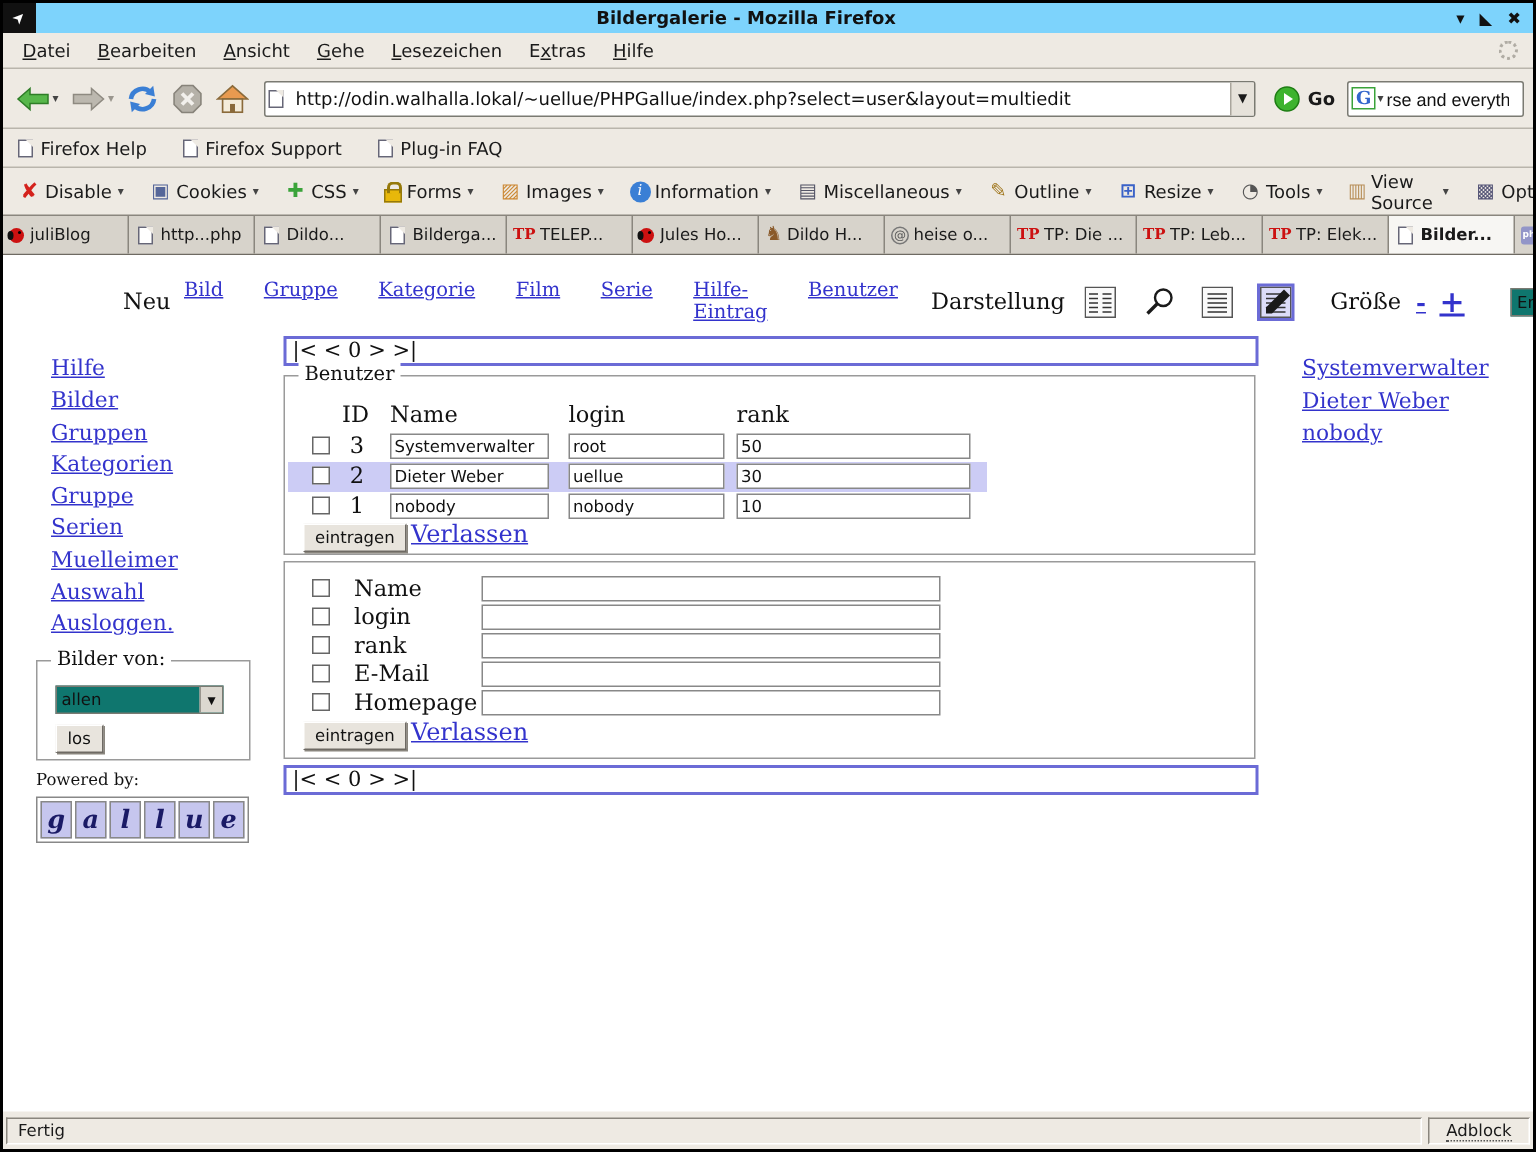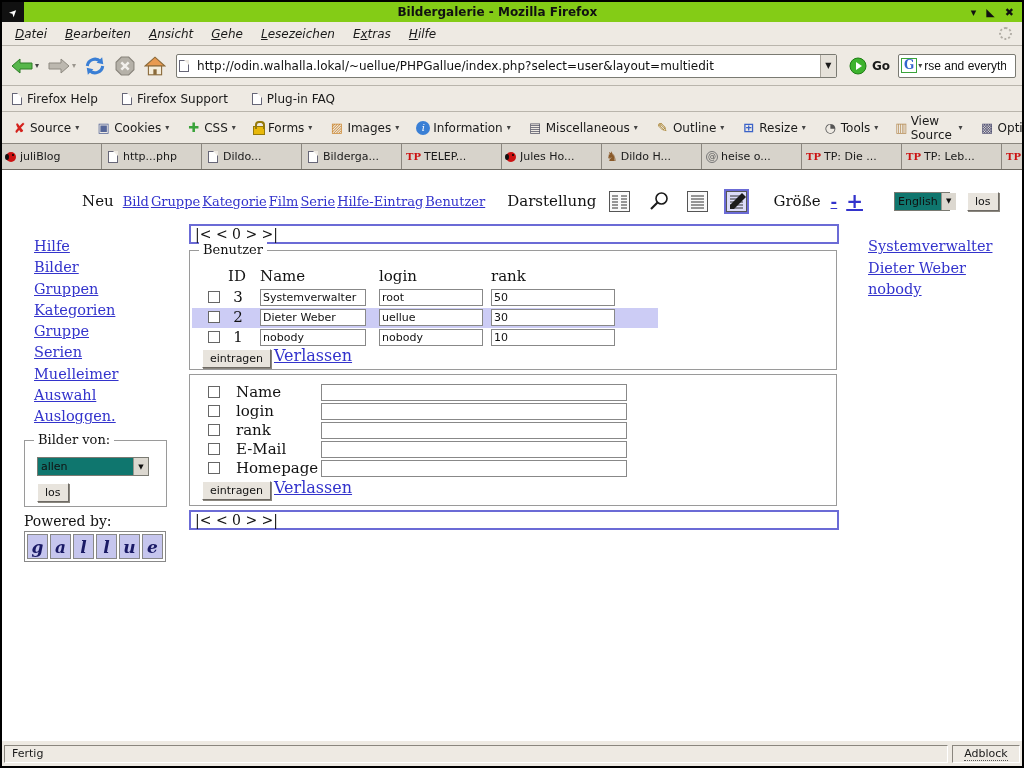--- a/index.html
+++ b/index.html
@@ -3,29 +3,29 @@
 <meta charset="utf-8">
 <style>
   * { box-sizing: border-box; }
   html,body { margin:0; padding:0; background:#555; }
   .window {
     width:1024px; height:768px; position:relative; overflow:hidden;
     background:#eeeae3; border:2px solid #000;
     font-family:"DejaVu Sans","Liberation Sans",sans-serif; font-size:12px; color:#1a1a1a;
   }
   
-  .titlebar { height:20px; background:#84cc16; display:flex; align-items:center; position:relative; }
+  .titlebar { height:20px; background:#7dd3fc; display:flex; align-items:center; position:relative; }
   .win-icon { width:22px; height:20px; background:#111; color:#fff; display:flex; align-items:center; justify-content:center; font-size:10px; }
   .win-icon .gi::before { display:inline-block; transform:rotate(-45deg); }
   .title-text { flex:1; text-align:center; font-weight:bold; font-size:12px; color:#111; }
   .win-controls { display:flex; gap:10px; padding-right:8px; font-size:11px; color:#111; }
   .gi::before { content:attr(data-glyph); }
   
   .menubar { height:24px; display:flex; align-items:center; padding:0 4px; border-bottom:1px solid #b9b5ac; background:#eeeae3; }
-  .menu-item { padding:3px 9px; cursor:default;font-style:italic; }
+  .menu-item { padding:3px 9px; cursor:default; }
   .mkey { text-decoration:underline; }
   .throbber { margin-left:auto; margin-right:6px; width:13px; height:13px; border:2px dotted #b0aca4; border-radius:50%; }
   
   .navbar { height:40px; display:flex; align-items:center; padding:0 6px; gap:4px; background:#eeeae3; border-bottom:1px solid #b9b5ac; }
   .navbtn { display:flex; align-items:center; padding:2px; }
   .caret { font-size:8px; color:#444; margin-left:1px; }
   .caret.dis { color:#9a968e; }
   .urlbox { flex:1; height:24px; background:#fff; border:1px solid #7a7a72; border-radius:2px; display:flex; align-items:center; margin:0 4px; }
   .urlbox input { flex:1; border:none; outline:none; font-size:12px; font-family:"DejaVu Sans",sans-serif; color:#111; background:transparent; padding:0 3px; }
   .url-drop { width:16px; height:22px; background:#e6e2da; border-left:1px solid #a9a59c; display:flex; align-items:center; justify-content:center; font-size:8px; }
@@ -51,78 +51,78 @@
   .di-info { background:#3a7fd5; color:#fff; border-radius:50%; width:14px; height:14px; font-family:"DejaVu Serif",serif; font-style:italic; font-size:10px; }
   .di-info::before { content:"i"; }
   .di-misc::before { content:"▤"; color:#556; font-size:13px; }
   .di-outline::before { content:"✎"; color:#a0761b; font-size:13px; }
   .di-resize::before { content:"⊞"; color:#3a62c8; font-weight:bold; font-size:13px; }
   .di-tools::before { content:"◔"; color:#555; font-size:13px; }
   .di-source::before { content:"▥"; color:#b8905a; font-size:13px; }
   .di-options::before { content:"▩"; color:#557; font-size:13px; }
   
   .tabbar { height:26px; display:flex; align-items:stretch; background:#ddd9d1; border-bottom:1px solid #6e6a62; }
-  .tab { width:100px; flex:none; display:flex; align-items:center; padding:0 4px; border-right:1px solid #8a867e; background:#d7d3cb; font-size:11px; overflow:hidden; white-space:nowrap; }
+  .tab { width:84px; flex:none; display:flex; align-items:center; padding:0 4px; border-right:1px solid #8a867e; background:#d7d3cb; font-size:11px; overflow:hidden; white-space:nowrap; }
   .tab .tlabel { overflow:hidden; text-overflow:clip; }
   .tab.active { background:#f7f6f3; font-weight:bold; }
   .bug { width:10px; height:10px; border-radius:50%; background:#c11; position:relative; margin-right:4px; flex:none; }
   .bug::before { content:''; position:absolute; left:-1px; top:2px; width:4px; height:6px; background:#111; border-radius:50%; }
   .bug::after { content:''; position:absolute; right:2px; top:2px; width:2px; height:2px; background:#000; border-radius:50%; }
   .tp { color:#c11; font-weight:bold; font-family:"DejaVu Serif",serif; font-size:10px; margin-right:3px; flex:none; }
   .tp::before { content:"TP"; }
   .horse { color:#8a5a2a; font-size:13px; margin-right:3px; flex:none; }
   .horse::before { content:"♞"; }
   .at { width:12px; height:12px; border:1px solid #777; border-radius:50%; color:#555; font-size:8px; display:inline-flex; align-items:center; justify-content:center; margin-right:3px; flex:none; }
   .at::before { content:"@"; }
   .phpi { width:15px; height:12px; background:#9295c8; border-radius:2px; color:#fff; font-size:6px; font-weight:bold; display:inline-flex; align-items:center; justify-content:center; margin-right:3px; flex:none; }
   .phpi::before { content:"php"; }
   .tab-close { margin-left:auto; width:22px; height:20px; align-self:center; margin-right:2px; background:#d42a1e; border:1px solid #8a1510; color:#fff; font-weight:bold; font-size:11px; display:flex; align-items:center; justify-content:center; }
   .tab-close::before { content:"✖"; }
   
   .content { position:relative; height:571px; background:#fff; font-family:"DejaVu Serif","Liberation Serif",serif; color:#111; }
   a.plink { color:#3333cc; text-decoration:underline; cursor:pointer; }
   .page-toolbar { position:absolute; left:80px; top:16px; height:30px; display:flex; align-items:center; }
   .lbl15 { font-size:15px; }
-  .navlinks { display:flex; gap:2px; margin-left:9px; font-size:13px;align-items:center; }
+  .navlinks { display:flex; gap:27px; margin-left:9px; font-size:13px; }
   .disp-icons { display:flex; gap:18px; margin-left:13px; align-items:center; }
   .disp-ico { width:21px; height:21px; display:inline-flex; }
   .disp-ico.selected { background:#c9c9f2; box-shadow:0 0 0 2px #6b6bd6; }
   .size-minus { font-size:16px; margin-left:10px; font-weight:bold; text-decoration:none; }
   .size-plus { font-size:20px; margin-left:9px; font-weight:bold; text-decoration:none; }
   .sel { height:19px; background:#0f766e; border:1px solid #7a7a72; display:inline-flex; align-items:center; font-family:"DejaVu Sans",sans-serif; font-size:11px; }
   .sel-text { flex:1; padding:0 3px; }
   .sel-arrow { width:15px; height:17px; background:#dcd8d0; border-left:1px solid #9a968e; display:flex; align-items:center; justify-content:center; font-size:7px; flex:none; }
   .lang-sel { width:56px; margin-left:31px; }
   .btn { height:19px; background:#e8e4dd; border:1px solid; border-color:#fff #6e6a64 #6e6a64 #fff; box-shadow:1px 1px 0 #8a867e; font-family:"DejaVu Sans",sans-serif; font-size:11px; color:#111; padding:0 7px; cursor:pointer; }
   .los-btn { margin-left:17px; }
   .left-nav { position:absolute; left:32px; top:66px; font-size:14.5px; }
   .left-nav .lnav-item { display:block; line-height:21.3px; }
   .fs { position:absolute; border:1px solid #9a9a9a; }
   .fs-legend { position:absolute; top:-9px; left:9px; background:#fff; padding:0 4px; font-size:13px; }
   .bilder-von { left:22px; top:270px; width:143px; height:67px; }
   .allen-sel { position:absolute; left:12px; top:16px; width:112px; }
   .bv-los { position:absolute; left:12px; top:42px; }
-  .powered { position:absolute; left:22px; top:343px; font-size:14px; }
+  .powered { position:absolute; left:22px; top:343px; font-size:11px; }
   .logo { position:absolute; left:22px; top:361px; display:flex; gap:2px; border:1px solid #888; background:#fff; padding:2px; }
   .logo-letter { width:21px; height:25px; background:#c6c6ee; border:1px solid #888; display:flex; align-items:center; justify-content:center; font-family:"DejaVu Serif",serif; font-style:italic; font-weight:bold; font-size:17px; color:#1a1a66; }
   .pag { position:absolute; left:187px; width:650px; height:20px; border:2px solid #6b6bd6; font-size:14px; line-height:16px; padding-left:4px; background:#fff; }
   .pag1 { top:54px; } .pag2 { top:340px; }
   .users-fs { left:187px; top:80px; width:648px; height:120px; }
   .uhdr { position:absolute; top:16px; font-size:15px; }
   .uh-id { left:38px; } .uh-name { left:70px; } .uh-login { left:189px; } .uh-rank { left:301px; }
   .u-row { position:absolute; left:2px; width:466px; height:20px; }
   .u-row.hl { background:#ccccf5; }
   .ur1 { top:37px; } .ur2 { top:57px; } .ur3 { top:77px; }
   .cb { position:absolute; width:12px; height:12px; background:#fff; border:1px solid #666; top:3px; }
   .u-row .cb { left:16px; }
   .u-id { position:absolute; left:34px; width:24px; text-align:center; font-size:15px; top:0; }
   .cell-input { position:absolute; top:1px; height:17px; border:1px solid #888; font-family:"DejaVu Sans",sans-serif; font-size:11px; padding:0 2px; background:#fff; color:#111; }
   .in-name { left:68px; width:106px; }
   .in-login { left:187px; width:104px; }
-  .in-rank { left:299px; width:124px; }
+  .in-rank { left:299px; width:156px; }
   .u-submit { position:absolute; left:12px; top:98px; }
   .u-leave { position:absolute; left:84px; top:95px; font-size:16px; }
   .form-fs { left:187px; top:204px; width:648px; height:132px; }
   .f-row { position:absolute; left:2px; width:640px; height:19px; }
   .fr0 { top:8px; } .fr1 { top:27px; } .fr2 { top:46px; } .fr3 { top:65px; } .fr4 { top:84px; }
   .f-row .cb { left:16px; }
   .f-label { position:absolute; left:44px; top:0; font-size:15px; }
   .f-input { left:129px; width:306px; }
   .f-submit { position:absolute; left:12px; top:106px; }
   .f-leave { position:absolute; left:84px; top:103px; font-size:16px; }
@@ -229,21 +229,21 @@
       </span>
     <span class="bm-item">
         <span class="pg"></span>
         <span>Plug-in FAQ</span>
       </span>
   </div>
 
   <div class="devbar">
     <span class="dev-item">
         <span class="di di-disable"></span>
-        <span>Source</span>
+        <span>Disable</span>
         <span class="caret gi" data-glyph="▾"></span>
       </span>
     <span class="dev-item">
         <span class="di di-cookies"></span>
         <span>Cookies</span>
         <span class="caret gi" data-glyph="▾"></span>
       </span>
     <span class="dev-item">
         <span class="di di-css"></span>
         <span>CSS</span>

